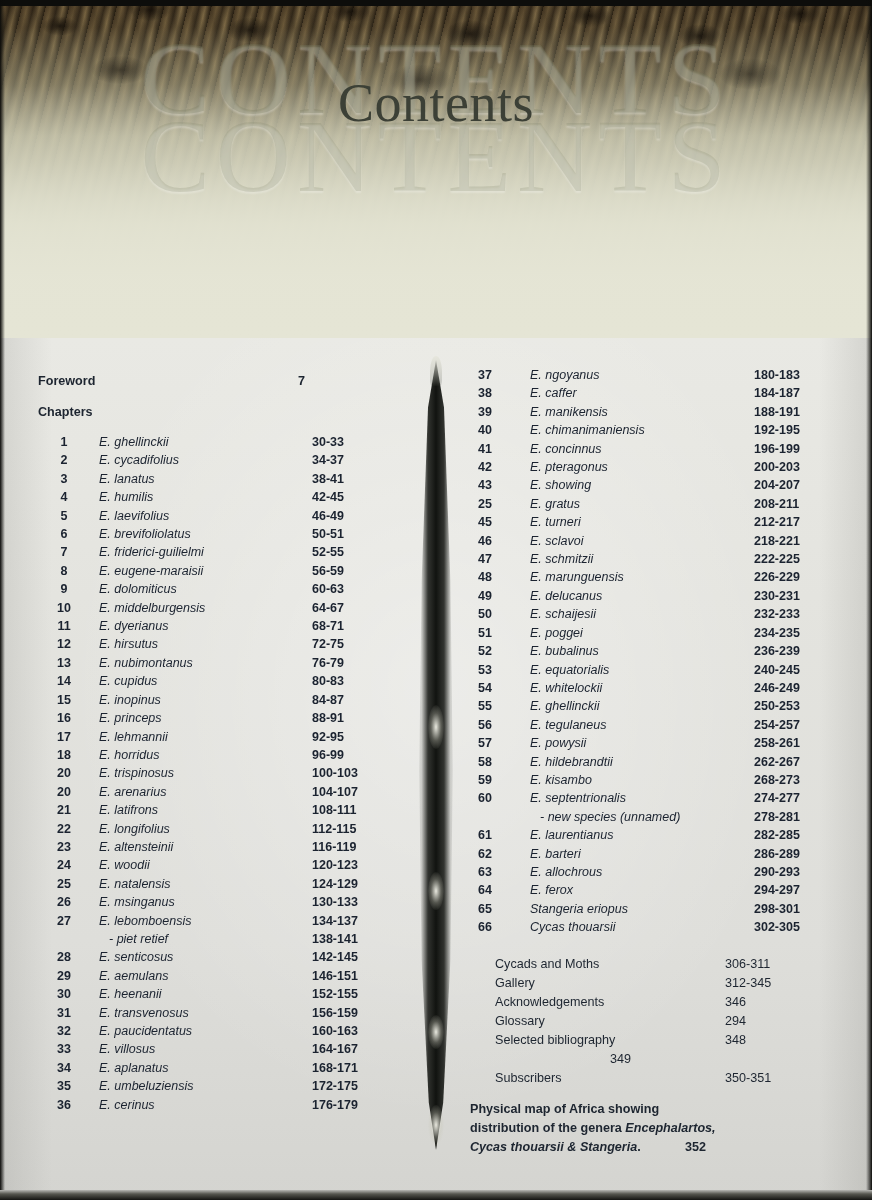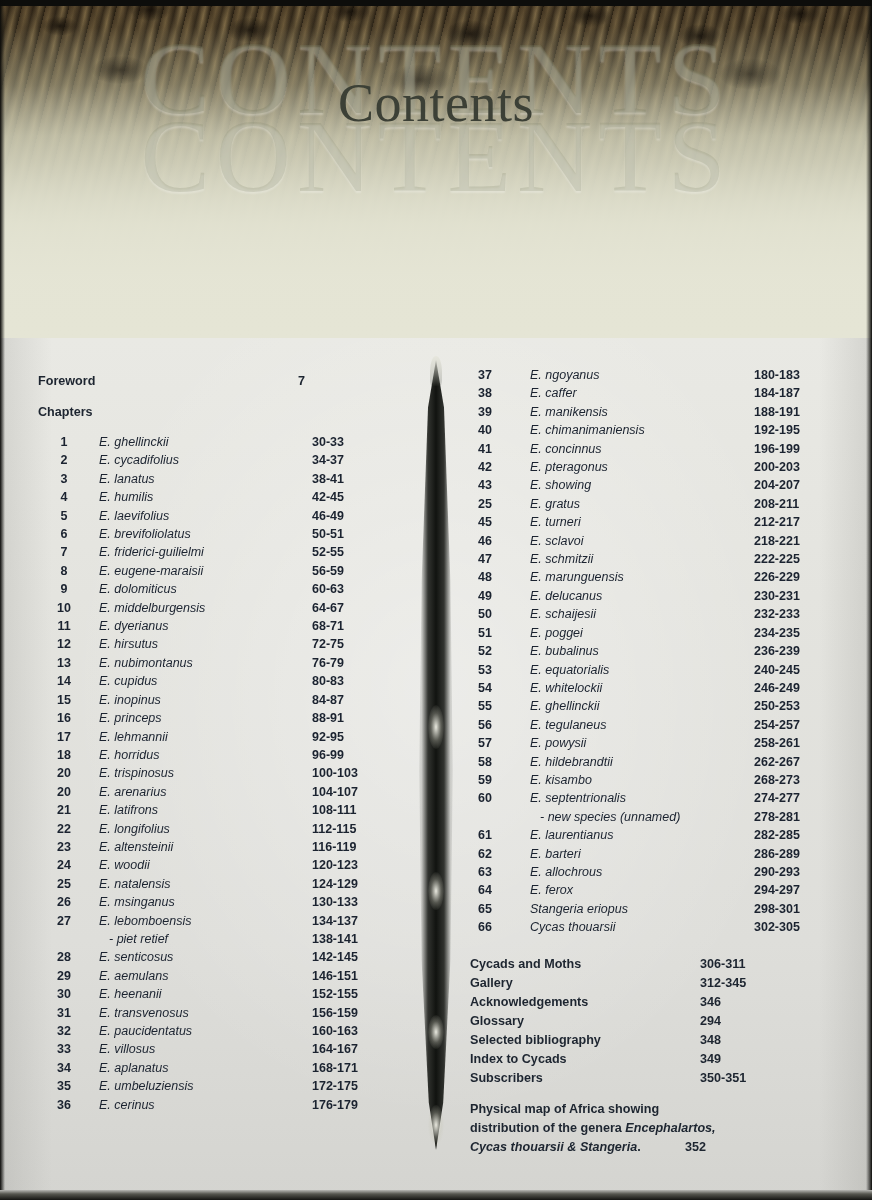--- a/index.html
+++ b/index.html
@@ -216,21 +216,22 @@
     margin-bottom: 14px;
   }
 
   .sub .name { padding-left: 10px; font-style: italic; }
 
   .back-block { margin-top: 18px; }
   .back-row {
     display: flex;
     font-size: 12.6px;
     line-height: 19px;
-    font-weight: 700;
+    font-weight: 400;
+    justify-content: center;
   }
   .back-row .label { width: 230px; flex: 0 0 230px; }
   .back-row .pages { width: 90px; flex: 0 0 90px; }
 
   .map-note {
     font-size: 12.6px;
     line-height: 19px;
     font-weight: 700;
     margin-top: 12px;
     width: 340px;
@@ -652,21 +653,20 @@
           </div>
           <div class="back-row">
             <span class="label">Glossary</span>
             <span class="pages">294</span>
           </div>
           <div class="back-row">
             <span class="label">Selected bibliography</span>
             <span class="pages">348</span>
           </div>
           <div class="back-row">
-            <span class="label">Index to Cycads</span>
             <span class="pages">349</span>
           </div>
           <div class="back-row">
             <span class="label">Subscribers</span>
             <span class="pages">350-351</span>
           </div>
         </div>
 
       <div class="map-note">
         <div>Physical map of Africa showing</div>

